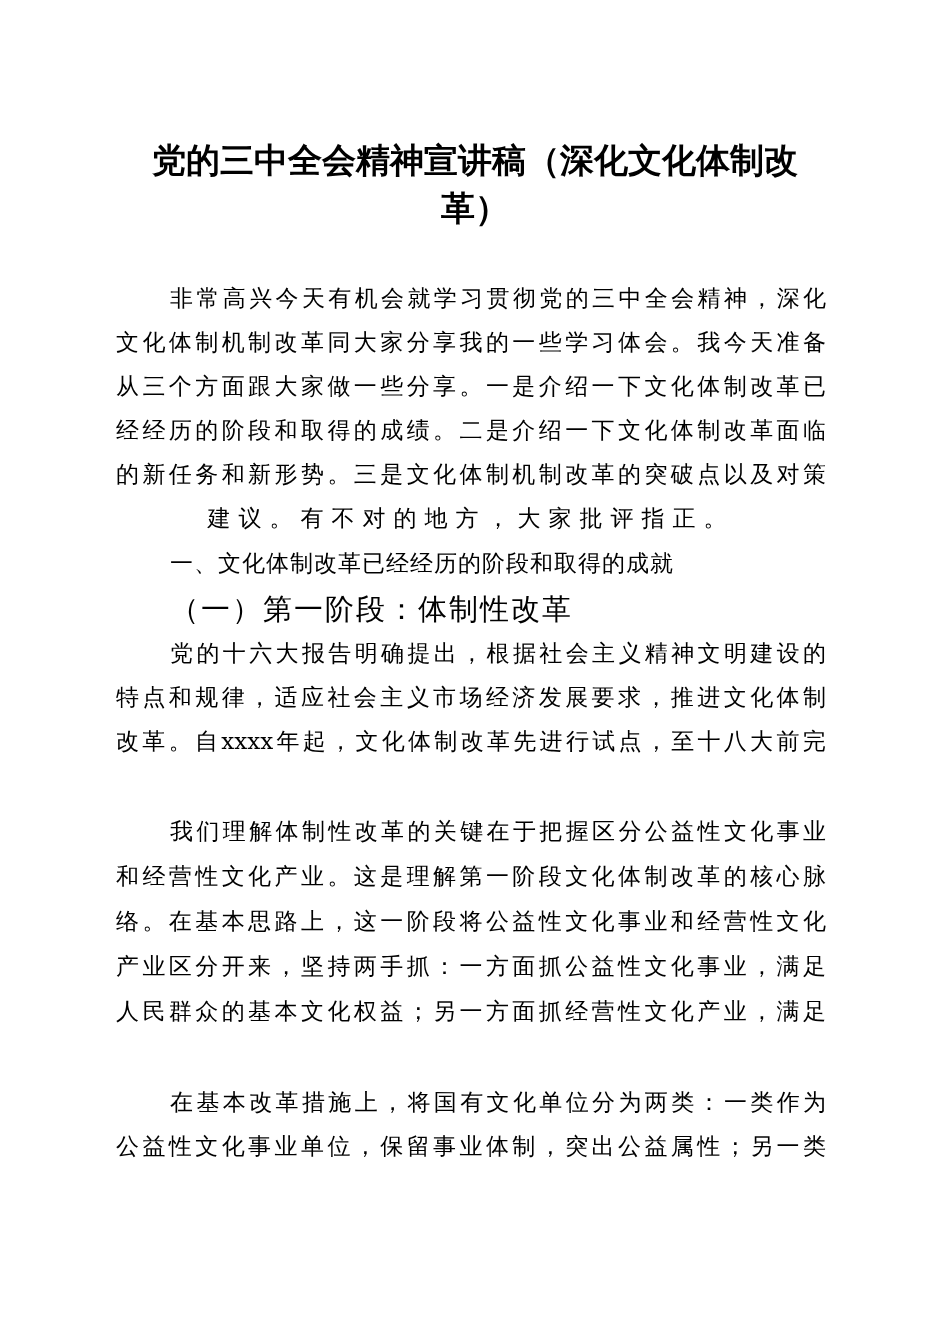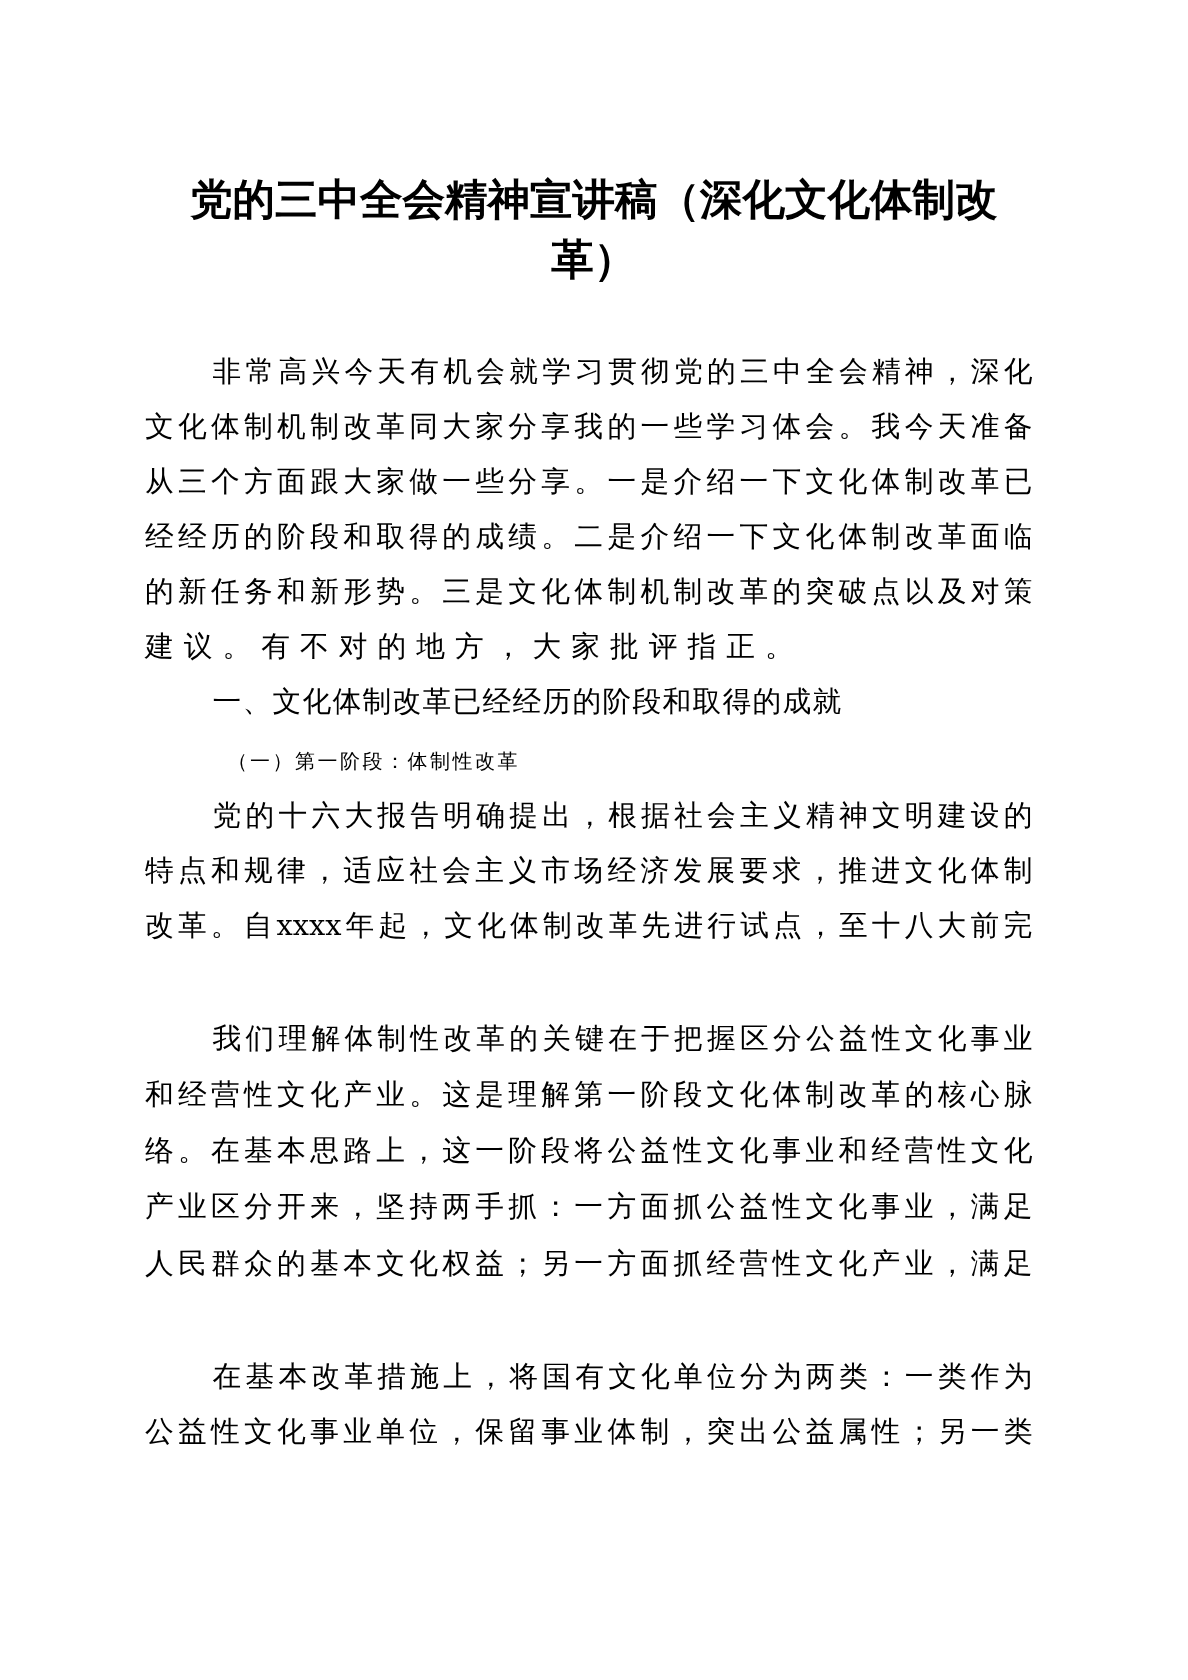--- a/index.html
+++ b/index.html
@@ -40,40 +40,40 @@
       position: absolute;
       left: 116px;
       width: 710px;
       font-size: 23px;
       line-height: 30px;
       white-space: nowrap;
       display: flex;
       justify-content: space-between;
     }
     .line.last {
-      justify-content: flex-start;
+      justify-content: center;
       letter-spacing: 8px;
     }
     .line.indent {
       left: 170px;
       width: 656px;
     }
     .heading1 {
       position: absolute;
       left: 170px;
-      font-family: Liberation Mono, monospace;
+      font-family: Liberation Sans, sans-serif;
       font-size: 23px;
       line-height: 30px;
       letter-spacing: 1px;
       white-space: nowrap;
     }
     .heading2 {
       position: absolute;
-      left: 182px;
-      font-size: 16px;
+      left: 170px;
+      font-size: 29px;
       line-height: 30px;
       letter-spacing: 2px;
       white-space: nowrap;
     }
   </style>
 </head>
 <body>
 
 <div class="page">
 

